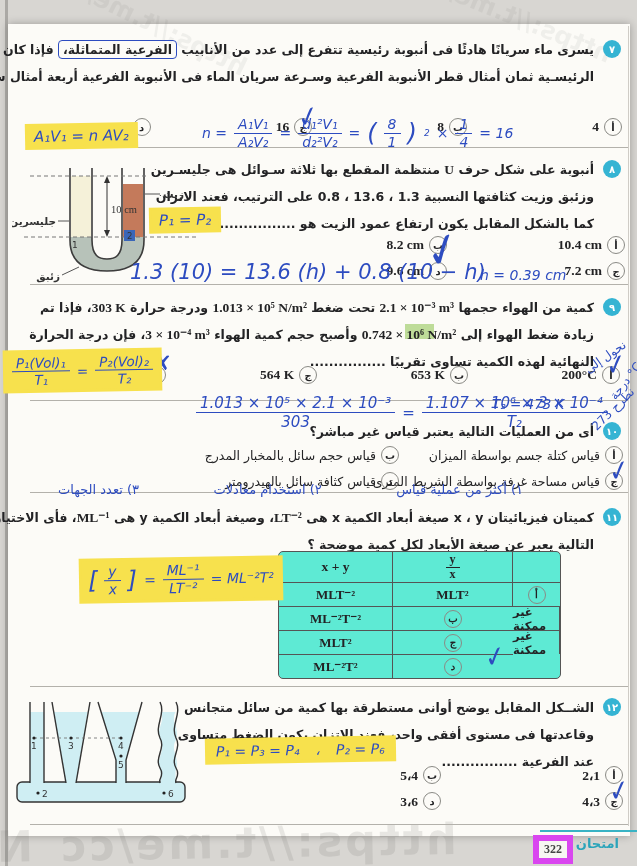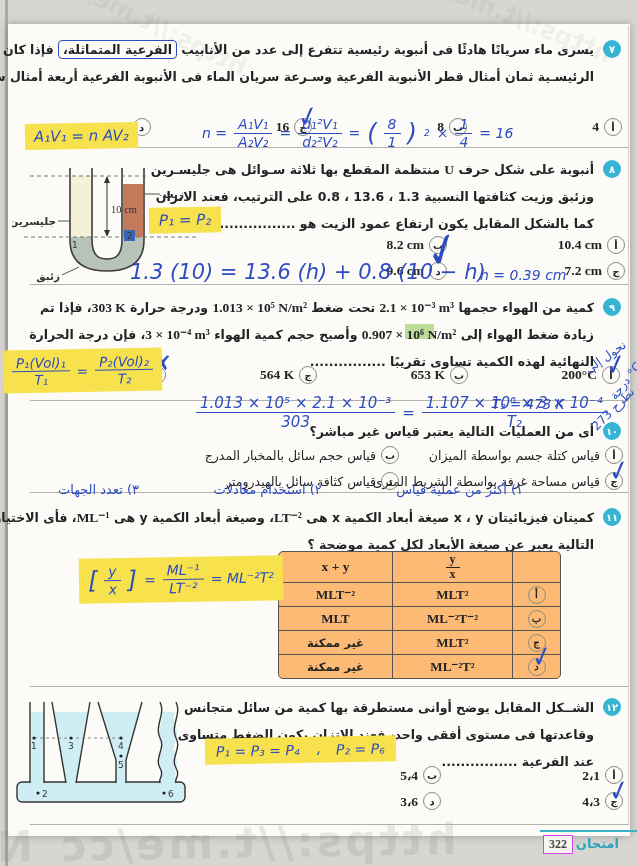--- a/index.html
+++ b/index.html
@@ -35,30 +35,30 @@
   .hl{background:#f7e14d;box-shadow:0 0 0 3px #f7e14d;transform:rotate(-1deg);}
   .hwrow{display:flex;direction:ltr;align-items:center;gap:7px;}
   .frac{display:inline-flex;flex-direction:column;align-items:center;vertical-align:middle;line-height:1.2;}
   .frac .num{padding:0 4px;border-bottom:1.5px solid currentColor;}
   .frac .den{padding:0 4px;}
   .bigbr{font-size:24px;font-weight:400;}
   .hwsup{font-size:9px;vertical-align:super;}
   .note{position:absolute;color:#2d4cc0;font-size:12px;white-space:nowrap;z-index:3;}
   .greenhl{position:absolute;background:#8ac34d;opacity:.55;z-index:2;}
   .dtable{position:absolute;left:278px;top:551px;display:grid;grid-template-columns:114px 120px 47px;
-          border:1.5px solid #555;border-radius:5px;background:#fdba74;z-index:2;font-family:"Liberation Serif",serif;}
+          border:1.5px solid #555;border-radius:5px;background:#5eead4;z-index:2;font-family:"Liberation Serif",serif;}
   .dtable .c{border-top:1px solid #555;height:23px;display:flex;align-items:center;justify-content:center;
              font-size:13px;font-weight:600;position:relative;}
   .dtable .hc{height:30px;border-top:none;font-weight:700;font-size:13.5px;}
   .dtable .vb{border-right:1px solid #555;}
   .dtable .arcell{font-family:"DejaVu Sans",sans-serif;font-size:11.5px;font-weight:700;}
   .dtable .frac{font-size:12px;line-height:1.1;}
   .footer-line{position:absolute;left:540px;right:0;top:830px;height:2px;background:#39b3c4;z-index:2;}
   .exam-label{position:absolute;right:18px;top:836px;color:#2ba4ba;font-size:13px;font-weight:700;direction:rtl;z-index:2;}
-  .pagenum{position:absolute;right:64px;top:835px;border:1px solid #d946ef;background:#f7f6f2;color:#444;
+  .pagenum{position:absolute;right:64px;top:835px;border:6px solid #d946ef;background:#f7f6f2;color:#444;
            padding:1px 5px;font-family:"Liberation Serif",serif;font-size:12px;font-weight:700;z-index:2;}
   .diagram{position:absolute;z-index:2;}
   svg text{font-family:"DejaVu Sans",sans-serif;fill:#333;}
   svg text.sv-serif{font-family:"Liberation Serif",serif;}
 </style>
 </head>
 <body>
 
 <div class="page">
   <div class="sheet"></div>
@@ -183,21 +183,21 @@
       <text x="44" y="61" font-size="10.5" font-weight="700" text-anchor="end">جليسرين</text>
       <line x1="50" y1="111" x2="67" y2="103" stroke="#555" stroke-width="1"></line>
       <text x="48" y="116" font-size="10.5" font-weight="700" text-anchor="end">زئبق</text>
     </svg>
   </div>
 
   <div class="greenhl" style="left:405px;top:324px;width:29px;height:15px"></div>
   <section class="q" style="top:294px">
     <span class="badge">٩</span>
     <div class="qline"><span>كمية من الهواء حجمها </span><span class="ltr">2.1 × 10⁻³ m³</span><span> تحت ضغط </span><span class="ltr">1.013 × 10⁵ N/m²</span><span> ودرجة حرارة </span><span class="ltr">303 K</span><span>، فإذا تم</span></div>
-    <div class="qline"><span>زيادة ضغط الهواء إلى </span><span class="ltr">0.907 × 10⁶ N/m²</span><span> وأصبح حجم كمية الهواء </span><span class="ltr">3 × 10⁻⁴ m³</span><span>، فإن درجة الحرارة</span></div>
+    <div class="qline"><span>زيادة ضغط الهواء إلى </span><span class="ltr">0.742 × 10⁶ N/m²</span><span> وأصبح حجم كمية الهواء </span><span class="ltr">3 × 10⁻⁴ m³</span><span>، فإن درجة الحرارة</span></div>
     <div class="qline"><span>النهائية لهذه الكمية تساوى تقريبًا ................</span></div>
     <div class="optrow" style="top:72px;left:72px;right:-26px">
       <span class="opt">
         <span class="circ">أ</span>
         <span class="val">200°C</span>
         <span class="mark">✓</span>
       </span>
       <span class="opt">
         <span class="circ">ب</span>
         <span class="val">653 K</span>
@@ -301,21 +301,20 @@
     </div>
     <div class="c hc"></div>
 
     <div class="c vb">MLT⁻²</div>
     <div class="c vb">MLT²</div>
     <div class="c">
         <span class="circ">أ</span>
         <span class="mark" style="right:8px;top:-10px"></span>
       </div>
 
-    <div class="c vb">MLT</div>
     <div class="c vb">ML⁻²T⁻²</div>
     <div class="c">
         <span class="circ">ب</span>
         <span class="mark" style="right:8px;top:-10px"></span>
       </div>
 
     <div class="c vb arcell">غير ممكنة</div>
     <div class="c vb">MLT²</div>
     <div class="c">
         <span class="circ">ج</span>

